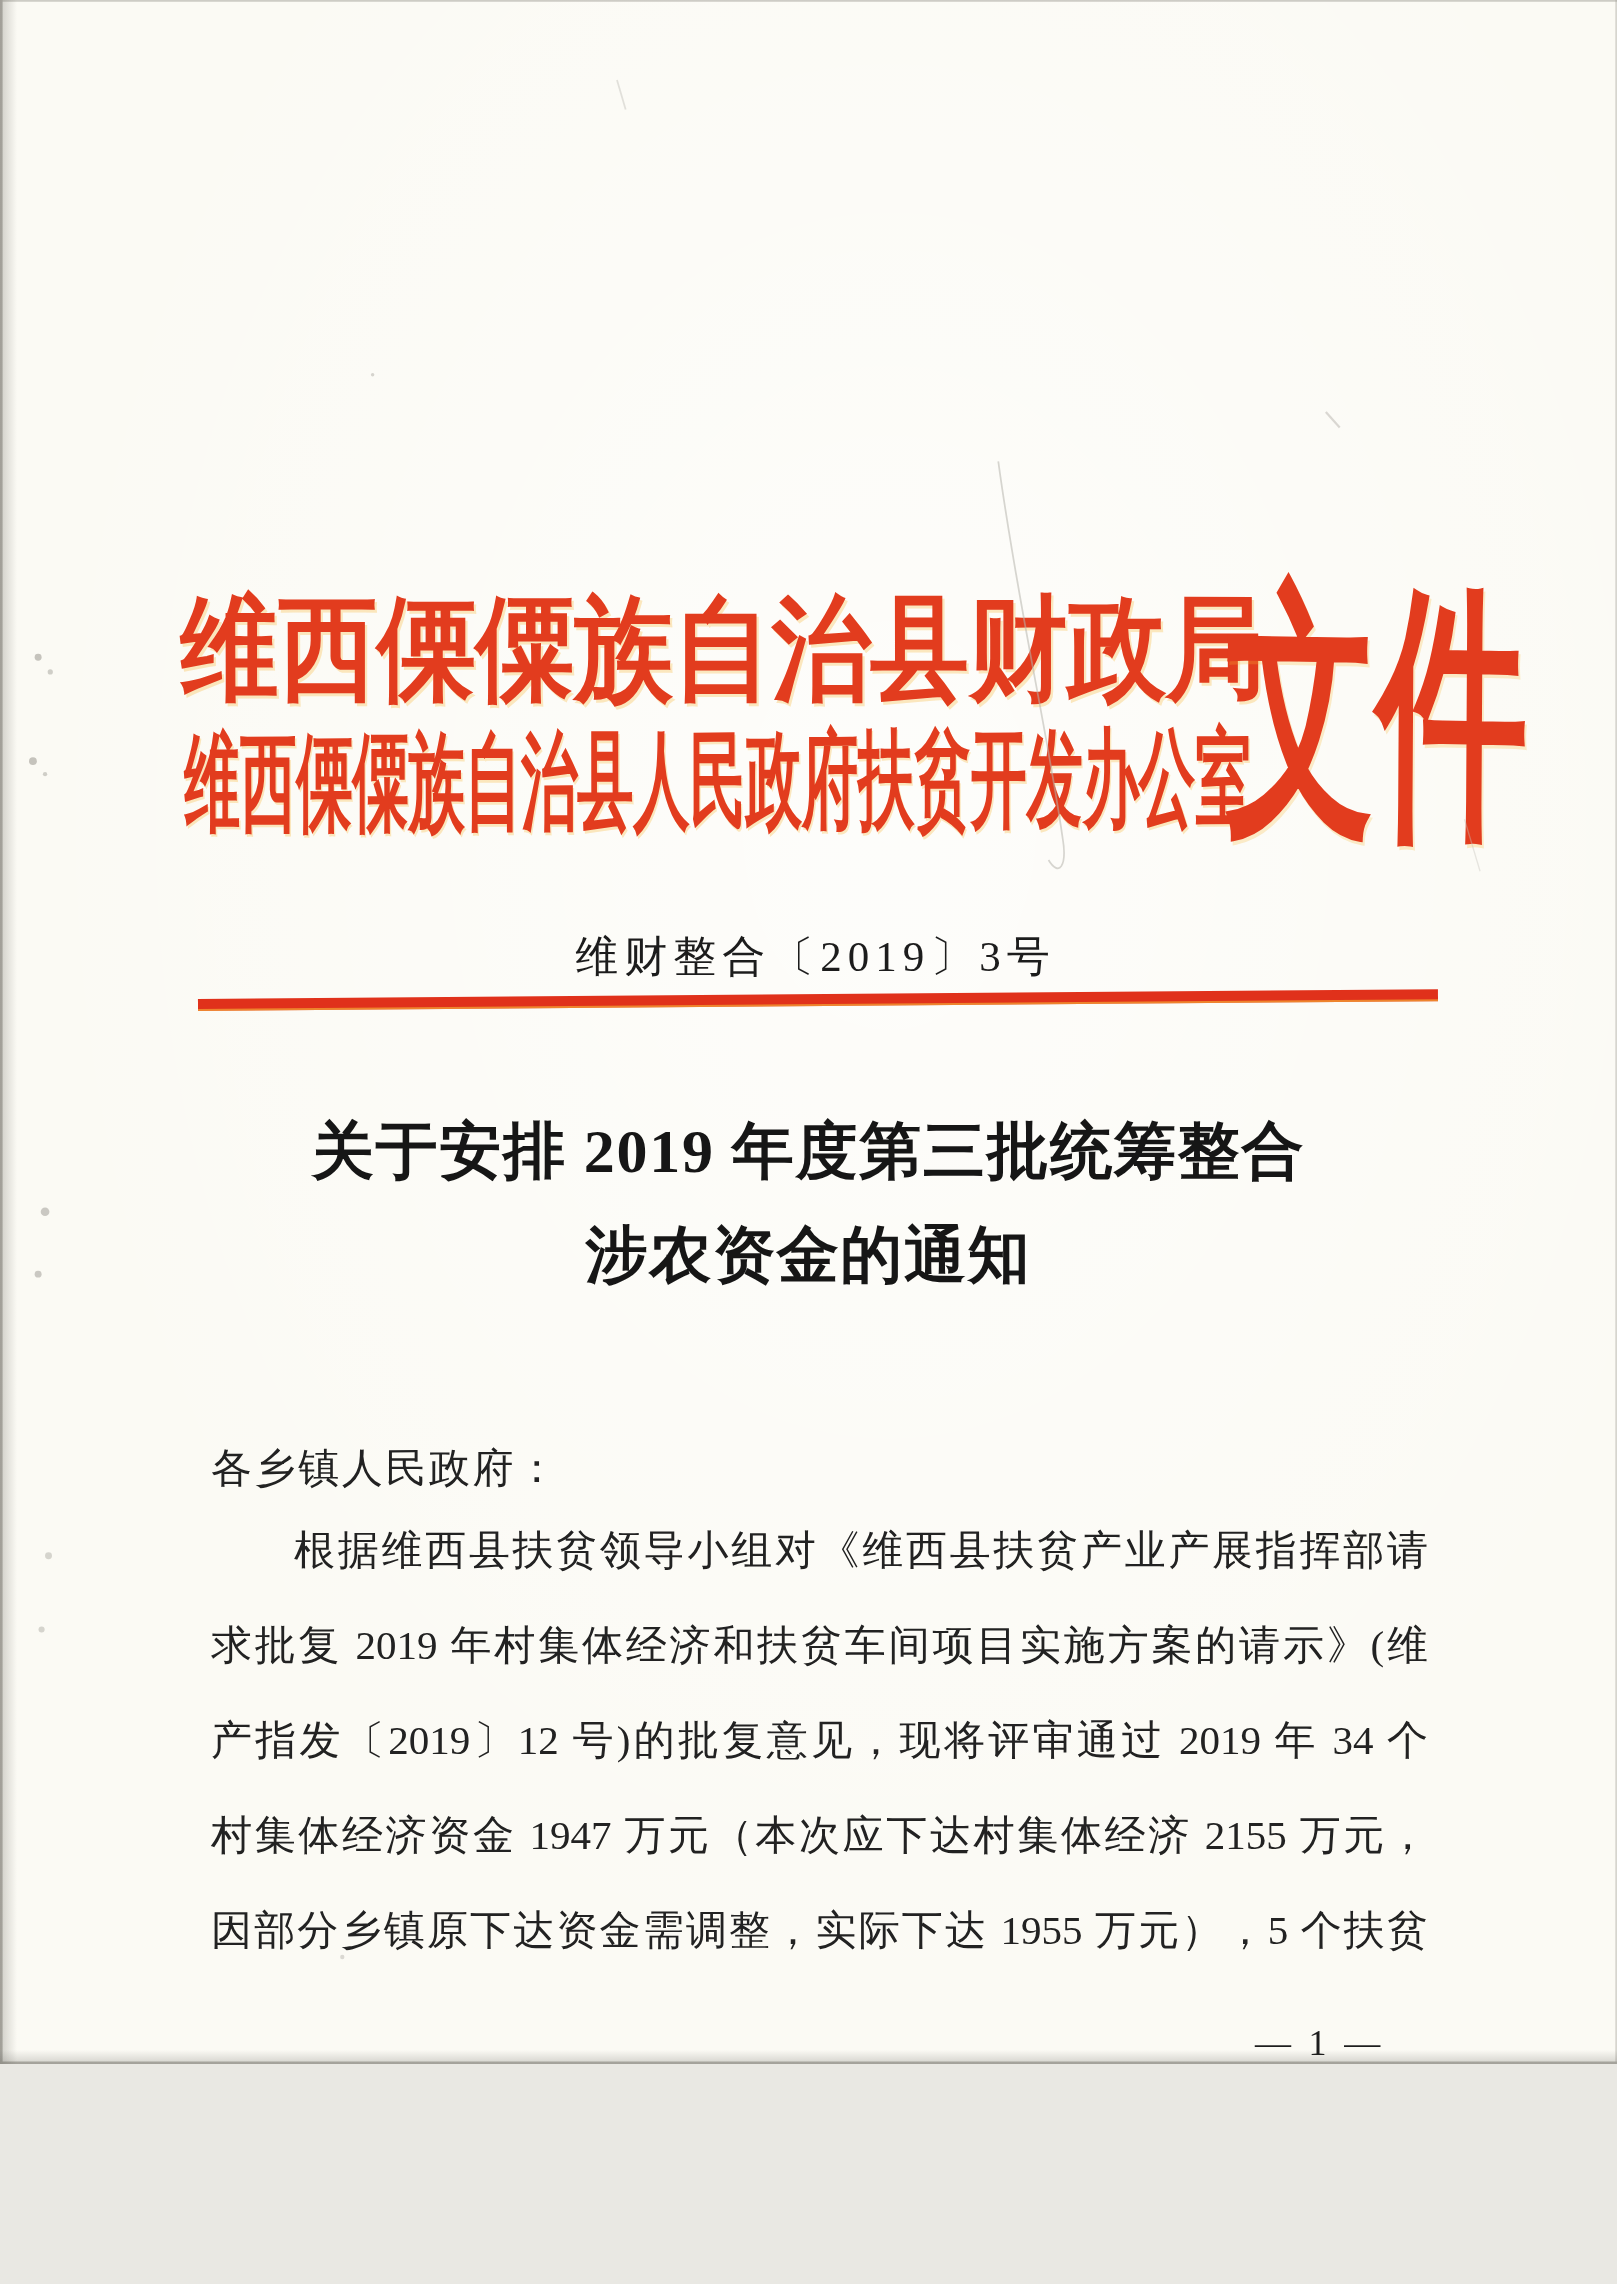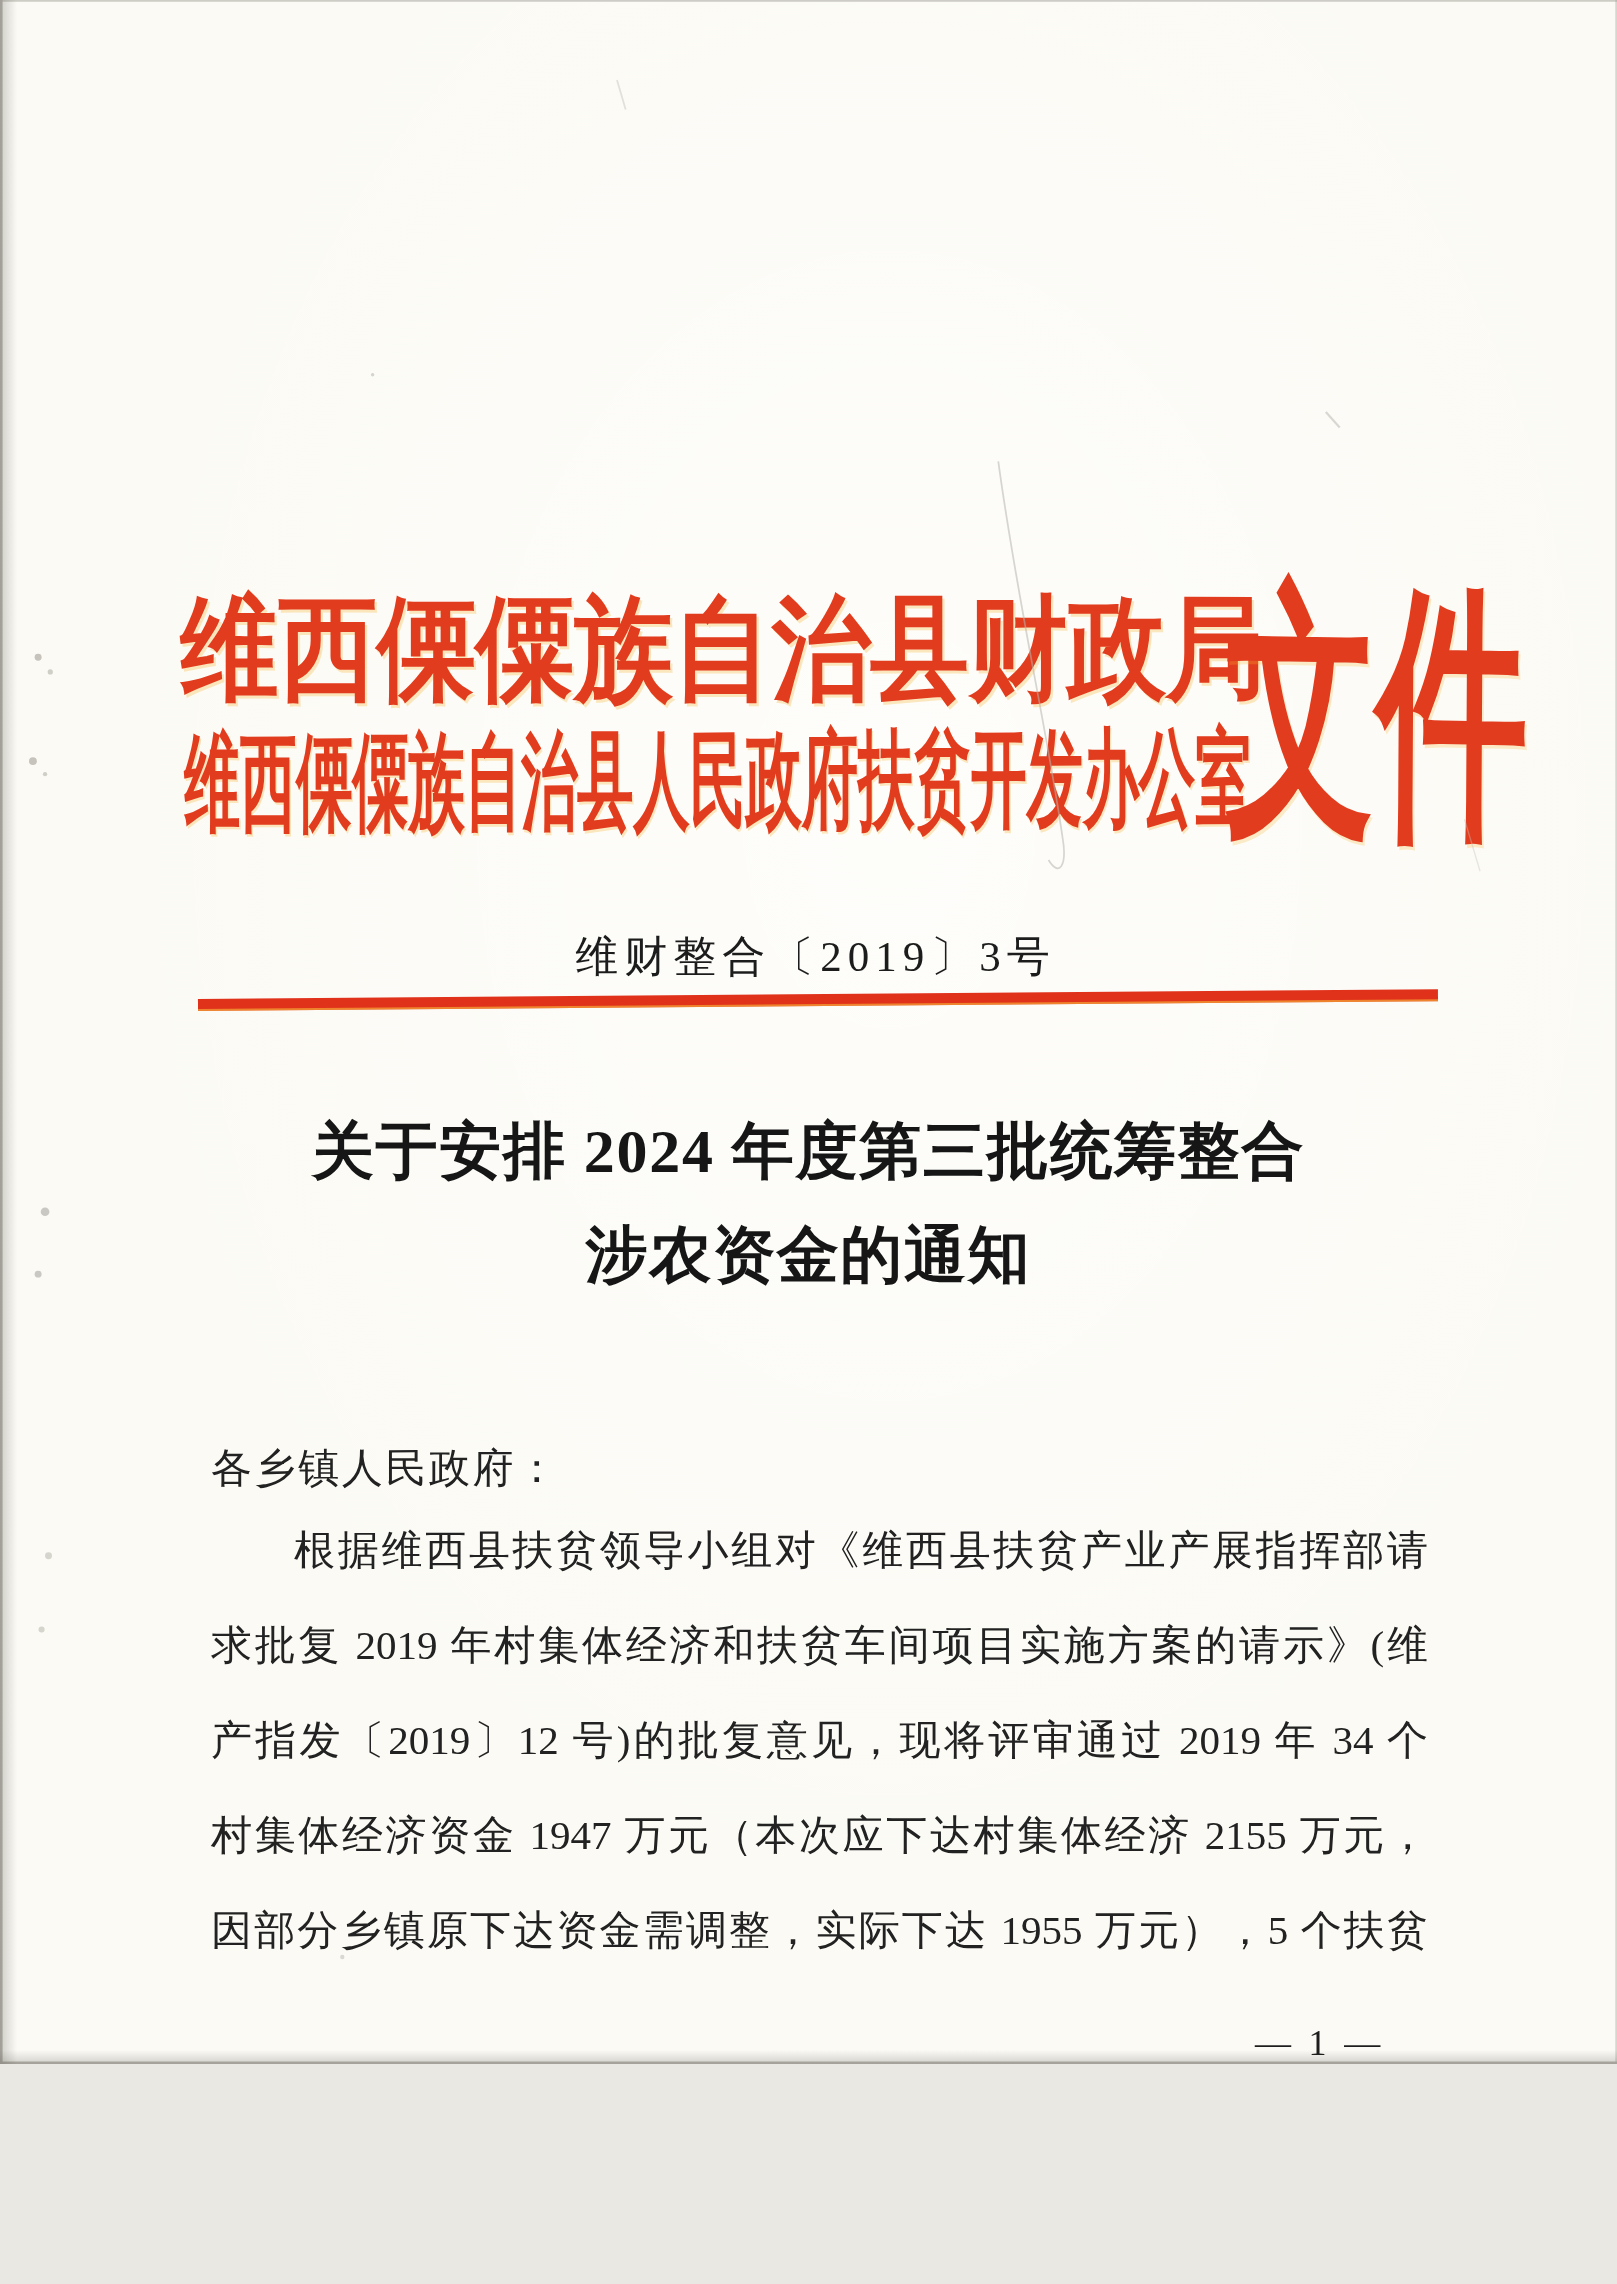--- a/index.html
+++ b/index.html
@@ -107,21 +107,21 @@
   <div class="letterhead">
     <div class="issuer-line1">维西傈僳族自治县财政局</div>
     <div class="issuer-line2">维西傈僳族自治县人民政府扶贫开发办公室</div>
     <div class="doc-type">文件</div>
   </div>
 
   <div class="doc-number">维财整合〔2019〕3号</div>
 
   <div class="red-rule"></div>
 
-  <div class="title-line1">关于安排 2024 年度第三批统筹整合</div>
+  <div class="title-line1">关于安排 2019 年度第三批统筹整合</div>
   <div class="title-line2">涉农资金的通知</div>
 
   <div class="salutation">各乡镇人民政府：</div>
 
   <div class="paragraph">
     <div class="para-line indent">根据维西县扶贫领导小组对《维西县扶贫产业产展指挥部请</div>
     <div class="para-line">求批复 2019 年村集体经济和扶贫车间项目实施方案的请示》(维</div>
     <div class="para-line">产指发〔2019〕12 号)的批复意见，现将评审通过 2019 年 34 个</div>
     <div class="para-line">村集体经济资金 1947 万元（本次应下达村集体经济 2155 万元，</div>
     <div class="para-line">因部分乡镇原下达资金需调整，实际下达 1955 万元），5 个扶贫</div>

